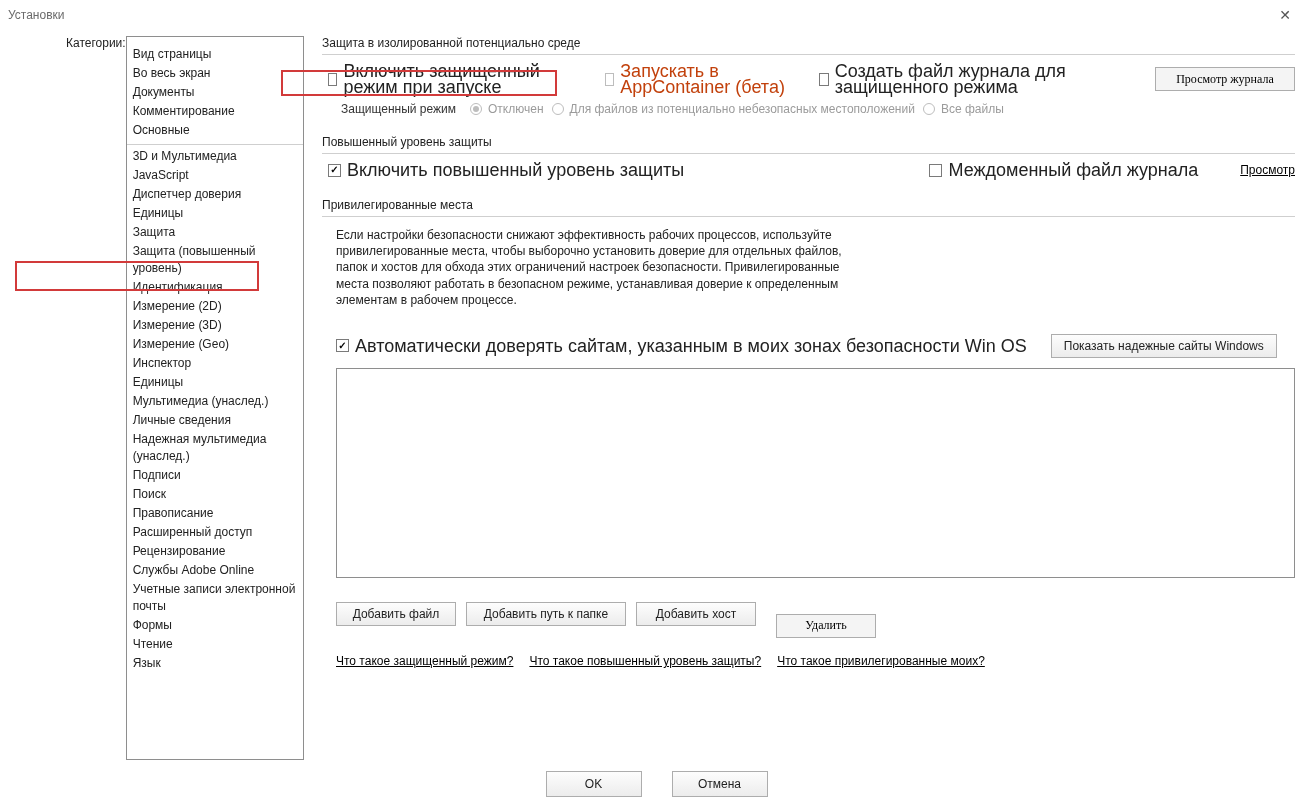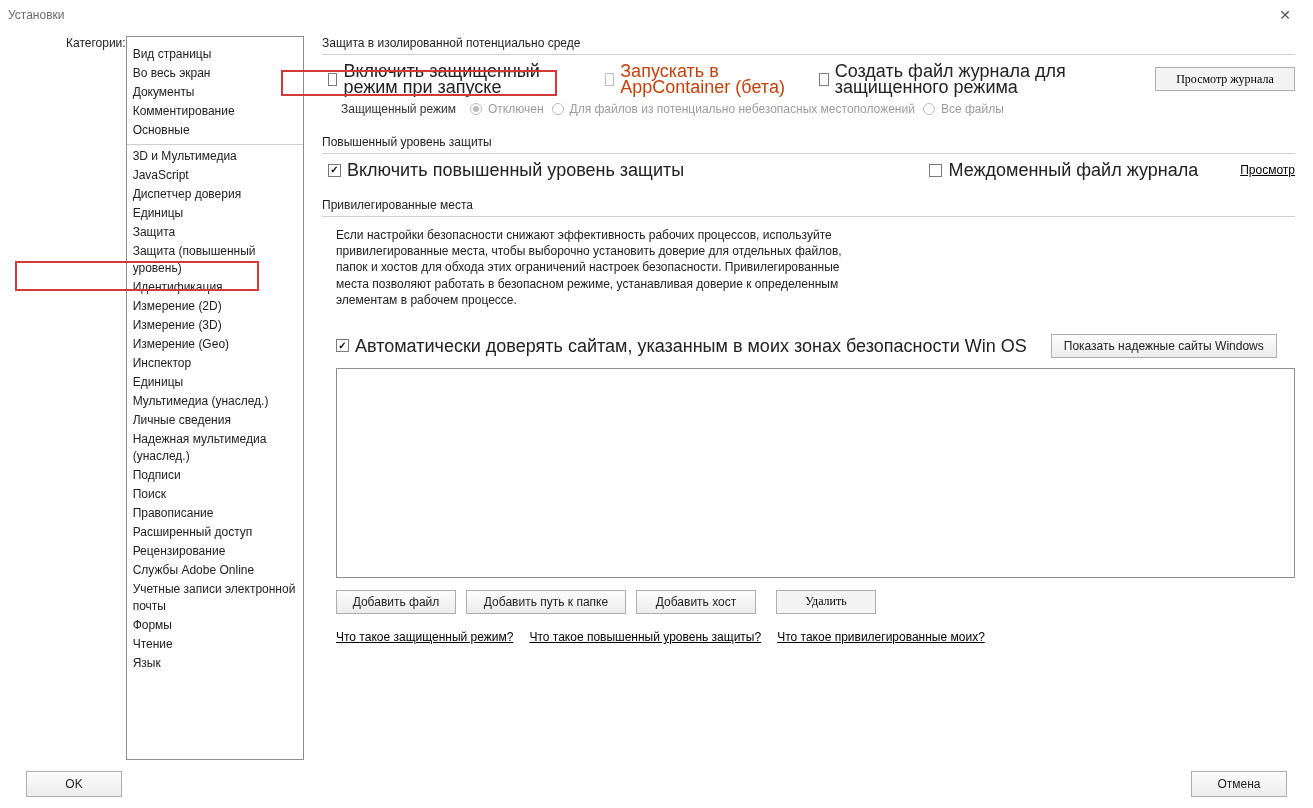--- a/index.html
+++ b/index.html
@@ -123,21 +123,21 @@
     height: 210px;
     width: 100%;
   }
 
   .btnrow { display: flex; gap: 10px; align-items: center; margin-top: 12px; }
 
   .helplinks { display: flex; gap: 16px; margin-top: 16px; }
 
   .dlg-footer {
     height: 48px;
-    display: flex; align-items: center; justify-content: space-between;
+    display: flex; align-items: center; justify-content: center;
     gap: 30px; padding: 0 26px;
   }
   .dlg-footer .btn { min-width: 96px; height: 26px; }
 
   
   .hl {
     position: absolute; border: 2px solid #d23a3a; pointer-events: none; z-index: 50;
   }
 
   .subindent { padding-left: 14px; }
@@ -267,21 +267,21 @@
           <span class="btn" style="min-width:220px;">Показать надежные сайты Windows</span>
         </div>
 
         <div class="listbox" style="margin-top:10px;"></div>
 
         <div class="btnrow">
           <span class="btn" style="min-width:120px;">Добавить файл</span>
           <span class="btn" style="min-width:160px;">Добавить путь к папке</span>
           <span class="btn" style="min-width:120px;">Добавить хост</span>
           <span class="spacer"></span>
-          <span class="btn disabled" style="min-width:100px;">Удалить</span>
+          <span class="btn disabled" style="min-width:100px;margin-top:24px;">Удалить</span>
         </div>
       </div>
 
       <div class="helplinks subindent" style="margin-left:0;">
         <span class="linklike">Что такое защищенный режим?</span>
         <span class="linklike">Что такое повышенный уровень защиты?</span>
         <span class="linklike">Что такое привилегированные моих?</span>
       </div>
     </div>
 

